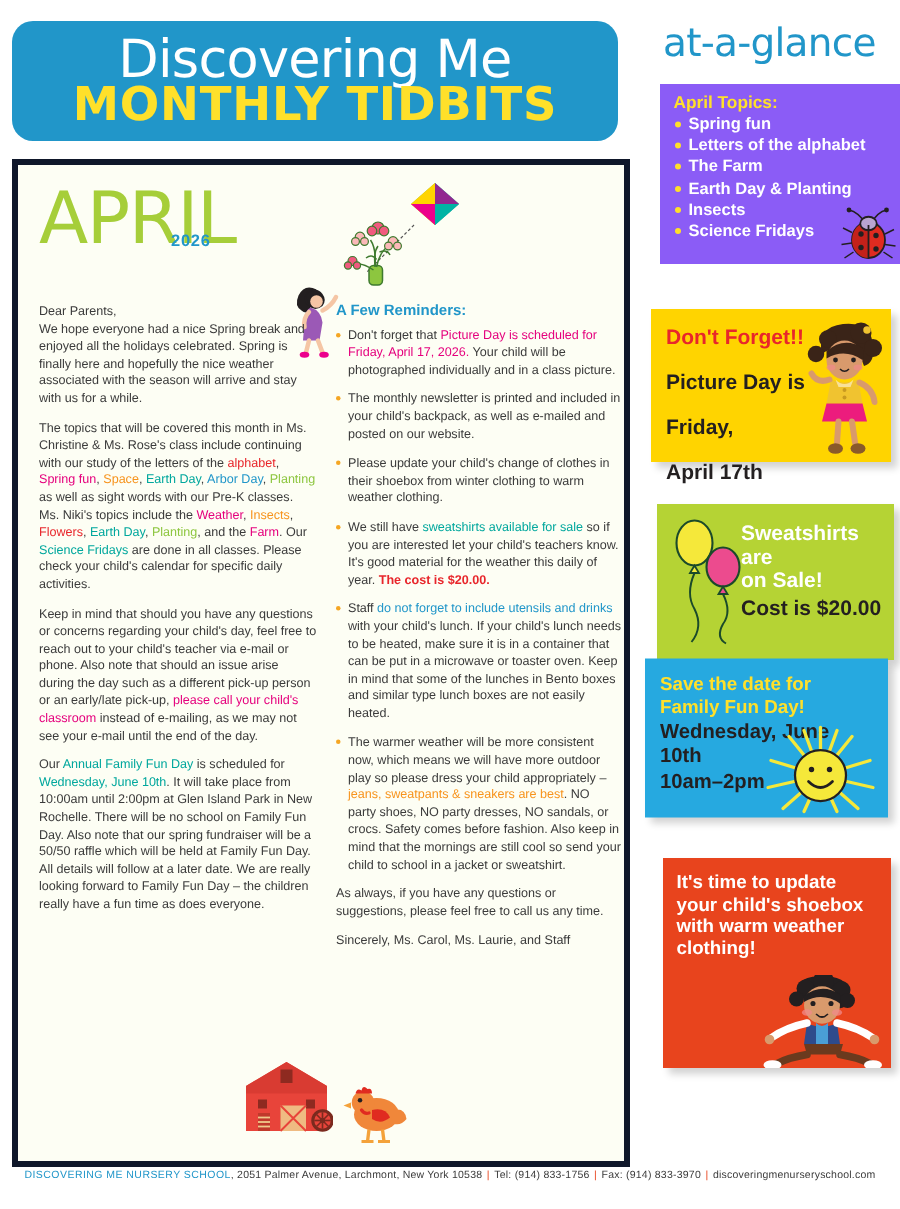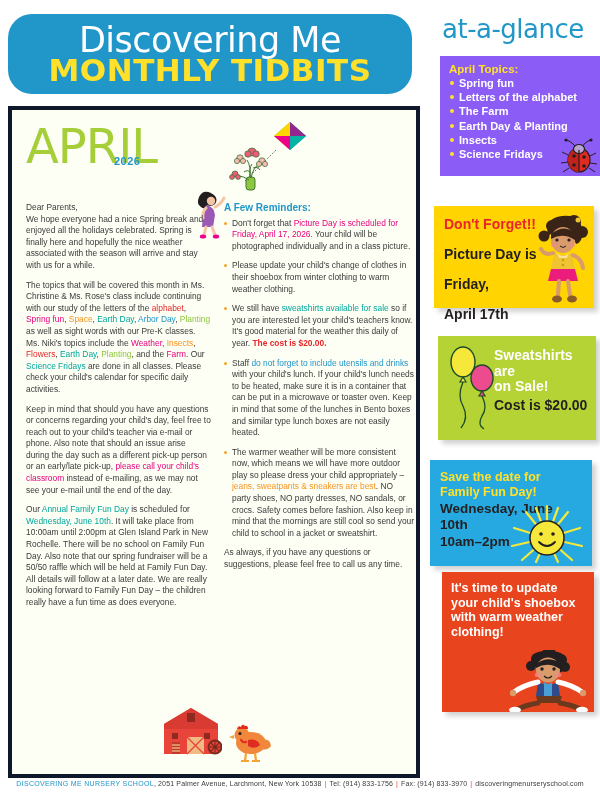--- a/index.html
+++ b/index.html
@@ -6,21 +6,21 @@
   body{
     width:600px;height:806px;background:#ffffff;
     font-family:"Liberation Sans", sans-serif;
     overflow:hidden;position:relative;
   }
   .page{position:absolute;inset:0;background:#fff;}
 
   
   .masthead{
     position:absolute;left:8px;top:14px;width:404px;height:80px;
-    background:#2196c9;border-radius:24px;
+    background:#2196c9;border-radius:14px;
     display:flex;flex-direction:column;align-items:center;justify-content:center;
   }
   .mast-line1{
     color:#ffffff;font-size:35px;line-height:34px;font-weight:normal;
     letter-spacing:-0.5px;font-family:"DejaVu Sans", sans-serif;
   }
   .mast-line2{
     color:#ffe02a;font-size:31px;line-height:30px;font-weight:bold;
     letter-spacing:0.5px;margin-top:-2px;font-family:"DejaVu Sans", sans-serif;
   }
@@ -111,21 +111,21 @@
   .box-sweat{
     left:438px;top:336px;width:158px;height:104px;background:#b5d334;
     padding:12px 26px;
   }
   .sweat-line{color:#ffffff;font-weight:bold;font-size:14px;line-height:15.5px;}
   .sweat-cost{color:#231f20;font-weight:bold;font-size:14px;line-height:17px;margin-top:2px;}
   .sweat-text{position:absolute;left:56px;top:12px;}
   .balloons{position:absolute;left:8px;top:8px;}
 
   .box-save{
-    left:430px;top:460px;width:162px;height:106px;background:#26a9e0;
+    left:430px;top:439px;width:162px;height:106px;background:#26a9e0;
     padding:10px 10px;
   }
   .save-head{color:#ffe02a;font-weight:bold;font-size:12.5px;line-height:15px;}
   .save-date{color:#231f20;font-weight:bold;font-size:13.5px;line-height:16px;margin-top:1px;}
   .sun{position:absolute;right:4px;bottom:2px;}
 
   .box-shoebox{
     left:442px;top:572px;width:152px;height:140px;background:#e8441d;
     padding:9px 9px;
   }
@@ -269,33 +269,37 @@
       </p>
     </div>
 
     <div class="col-mid">
       <div class="mid-heading">A Few Reminders:</div>
       <ul class="reminders">
         <li>
           <span>Don't forget that </span><span class="magenta">Picture Day is scheduled for Friday, April 17, 2026.</span><span>  Your child will be photographed individually and in a class picture.</span>
         </li>
         <li>
+          <span>The monthly newsletter is printed and included in your child's backpack, as well as e-mailed and posted on our website.</span>
+        </li>
+        <li>
           <span>Please update your child's change of clothes in their shoebox from winter clothing to warm weather clothing.</span>
         </li>
         <li>
           <span>We still have </span><span class="teal">sweatshirts available for sale</span><span> so if you are interested let your child's teachers know. It's good material for the weather this daily of year. </span><span class="red bold">The cost is $20.00.</span>
         </li>
         <li>
           <span>Staff </span><span class="blue">do not forget to include utensils and drinks</span><span> with your child's lunch. If your child's lunch needs to be heated, make sure it is in a container that can be put in a microwave or toaster oven. Keep in mind that some of the lunches in Bento boxes and similar type lunch boxes are not easily heated.</span>
         </li>
         <li>
           <span>The warmer weather will be more consistent now, which means we will have more outdoor play so please dress your child appropriately – </span><span class="orange">jeans, sweatpants &amp; sneakers are best</span><span>. NO party shoes, NO party dresses, NO sandals, or crocs. Safety comes before fashion. Also keep in mind that the mornings are still cool so send your child to school in a jacket or sweatshirt.</span>
         </li>
       </ul>
       <p>As always, if you have any questions or suggestions, please feel free to call us any time.</p>
+      <p>Sincerely, Ms. Carol, Ms. Laurie, and Staff</p>
     </div>
   </div>
 
   <div class="glance-title">at-a-glance</div>
 
   <div class="side-box box-topics">
     <div class="topics-head">April Topics:</div>
     <ul class="topics">
       <li>Spring fun</li>
       <li>Letters of the alphabet</li>

